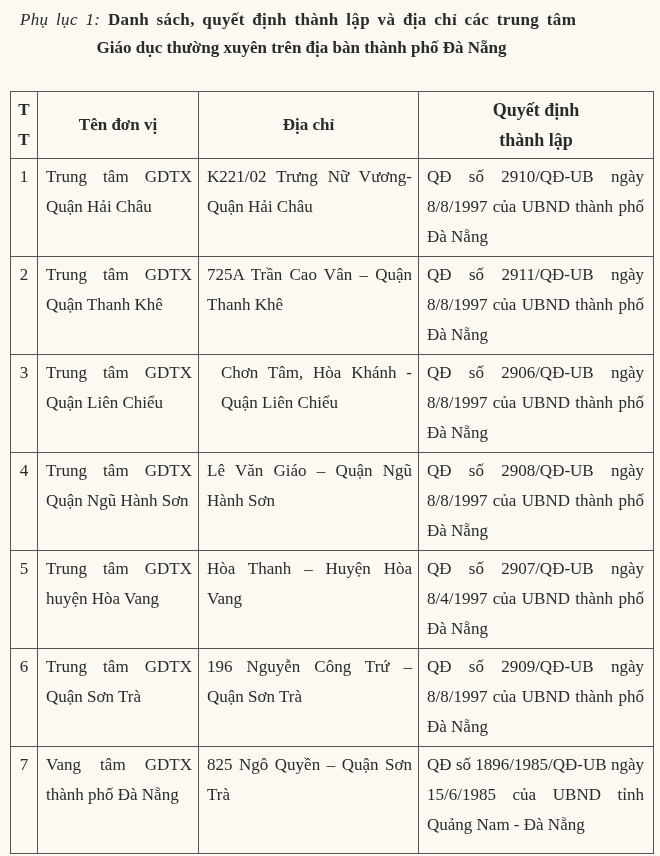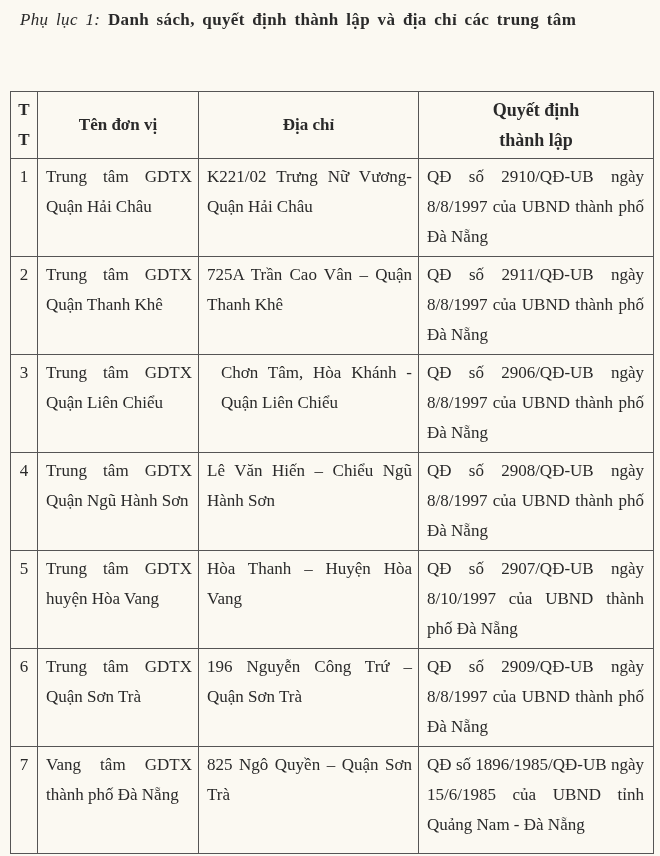--- a/index.html
+++ b/index.html
@@ -89,20 +89,21 @@
     }
     .cell-text {
       display: block;
     }
   </style>
 </head>
 <body>
 
 <div class="title">
   <span class="line1"><span class="prefix">Phụ lục 1:</span> <span>Danh sách, quyết định thành lập và địa chỉ các trung tâm</span></span>
+  <span class="line2">Giáo dục thường xuyên trên địa bàn thành phố Đà Nẵng</span>
 </div>
 
 <table class="main">
   <colgroup>
     <col style="width:27px">
     <col style="width:161px">
     <col style="width:220px">
     <col style="width:235px">
   </colgroup>
   <thead>
@@ -134,28 +135,28 @@
     </tr>
     <tr class="row">
       <td class="num">3</td>
       <td class="unit">Trung tâm GDTX Quận Liên Chiểu</td>
       <td class="addr" style="padding-left:22px !important">Chơn Tâm, Hòa Khánh - Quận Liên Chiểu</td>
       <td class="decision">QĐ số 2906/QĐ-UB ngày 8/8/1997 của UBND thành phố Đà Nẵng</td>
     </tr>
     <tr class="row">
       <td class="num">4</td>
       <td class="unit">Trung tâm GDTX Quận Ngũ Hành Sơn</td>
-      <td class="addr">Lê Văn Hiến – Chiểu Ngũ Hành Sơn</td>
+      <td class="addr">Lê Văn Giáo – Quận Ngũ Hành Sơn</td>
       <td class="decision">QĐ số 2908/QĐ-UB ngày 8/8/1997 của UBND thành phố Đà Nẵng</td>
     </tr>
     <tr class="row">
       <td class="num">5</td>
       <td class="unit">Trung tâm GDTX huyện Hòa Vang</td>
       <td class="addr">Hòa Thanh – Huyện Hòa Vang</td>
-      <td class="decision">QĐ số 2907/QĐ-UB ngày 8/10/1997 của UBND thành phố Đà Nẵng</td>
+      <td class="decision">QĐ số 2907/QĐ-UB ngày 8/4/1997 của UBND thành phố Đà Nẵng</td>
     </tr>
     <tr class="row">
       <td class="num">6</td>
       <td class="unit">Trung tâm GDTX Quận Sơn Trà</td>
       <td class="addr">196 Nguyễn Công Trứ – Quận Sơn Trà</td>
       <td class="decision">QĐ số 2909/QĐ-UB ngày 8/8/1997 của UBND thành phố Đà Nẵng</td>
     </tr>
     <tr class="row last">
       <td class="num">7</td>
       <td class="unit">Vang tâm GDTX thành phố Đà Nẵng</td>

